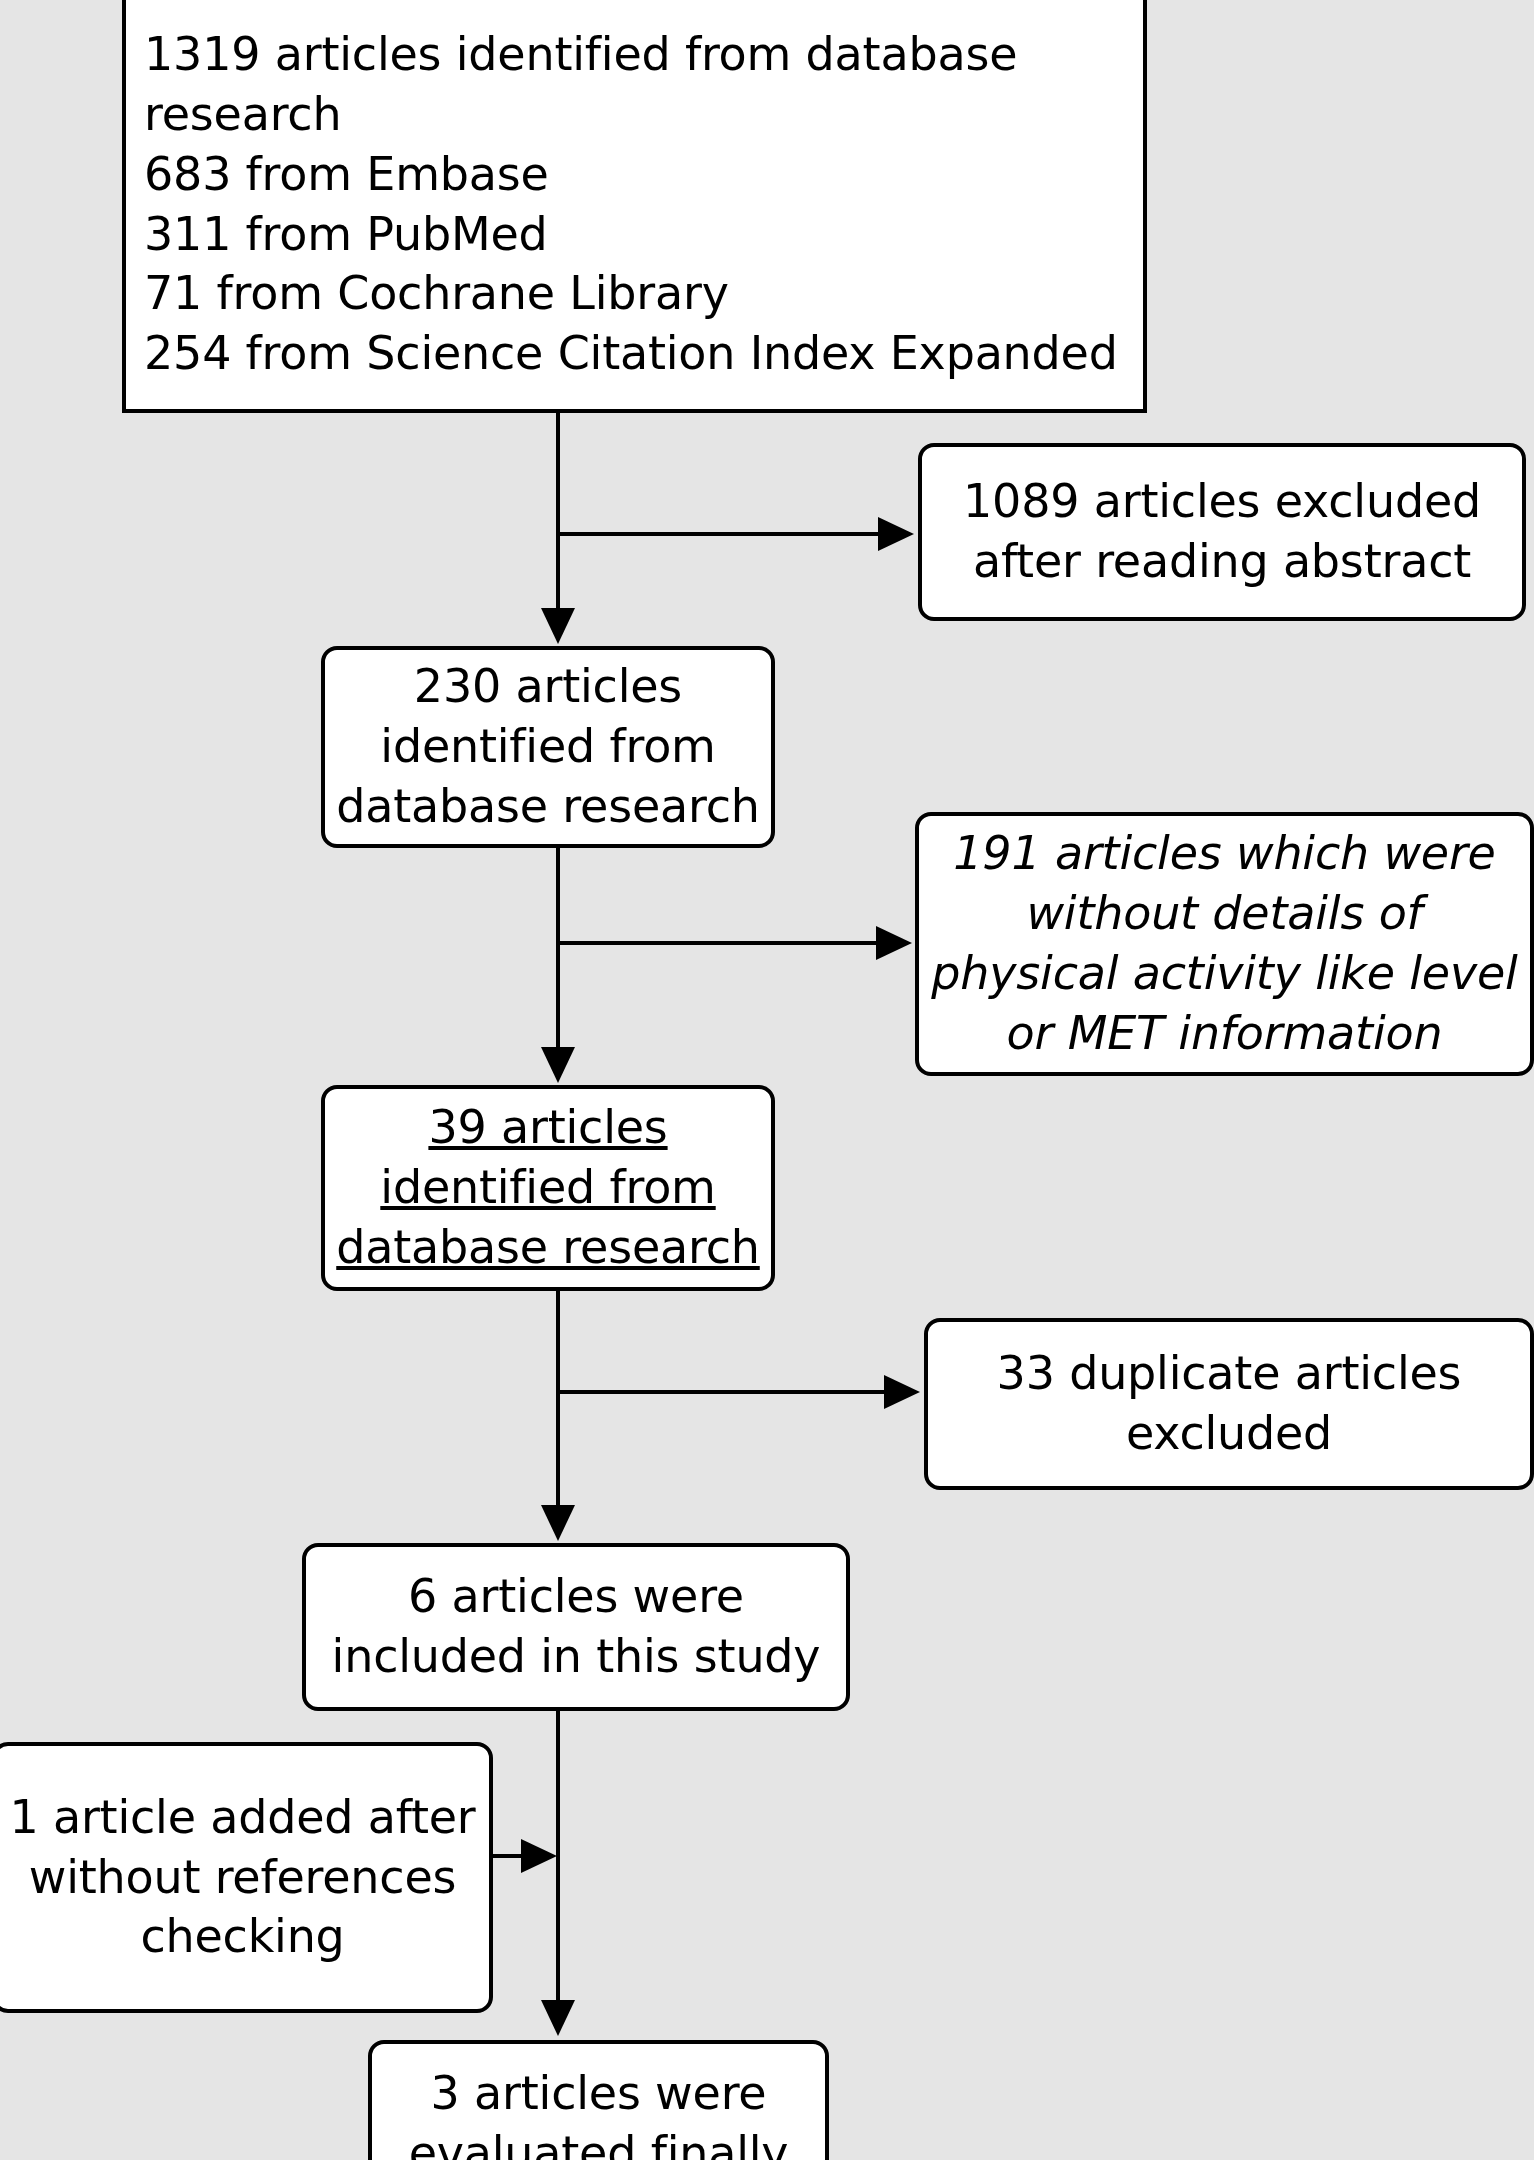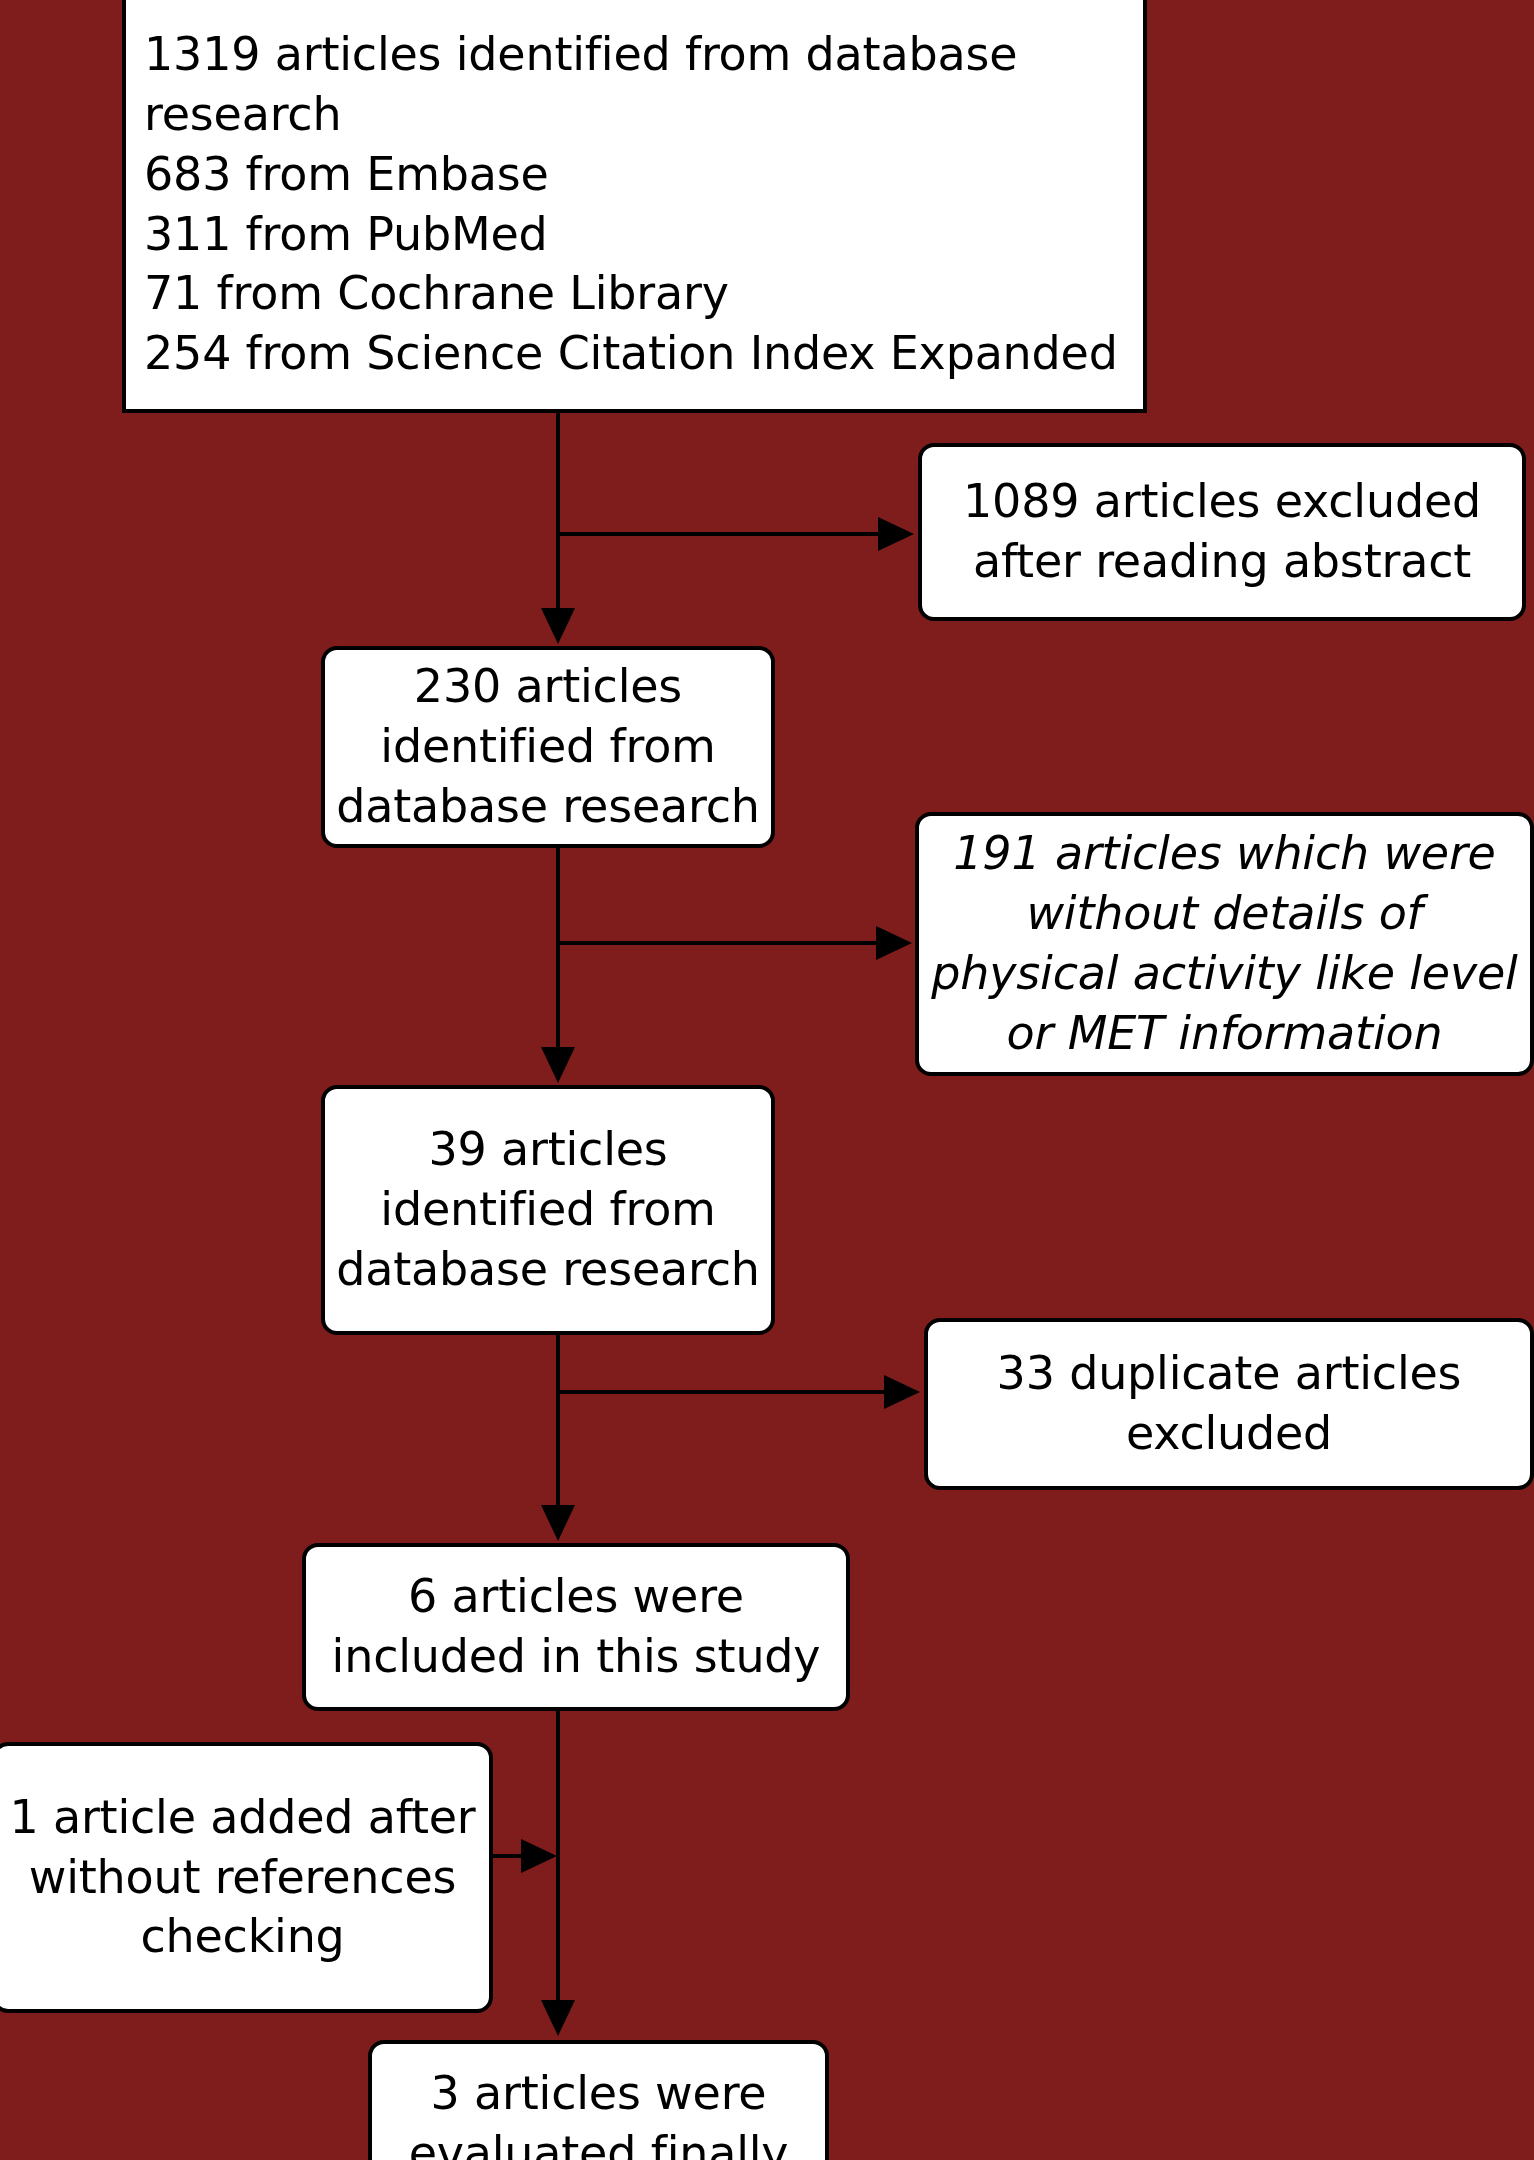--- a/index.html
+++ b/index.html
@@ -5,21 +5,21 @@
 <style>
   html, body {
     margin: 0;
     padding: 0;
     background: #ffffff;
   }
   #stage {
     position: relative;
     width: 1534px;
     height: 2160px;
-    background: #7f1d1d;
+    background: #e5e5e5;
     overflow: hidden;
     font-family: "DejaVu Sans", "Liberation Sans", sans-serif;
   }
   .node {
     position: absolute;
     box-sizing: border-box;
     border: 4px solid #000000;
     background: #ffffff;
     color: #000000;
     display: flex;
@@ -118,21 +118,21 @@
     <span class="line">database research</span>
   </div>
 
   <div class="node align-center" style="left:915px; top:812px; width:619px; height:264px;font-style:italic;">
     <span class="line">191 articles which were</span>
     <span class="line">without details of</span>
     <span class="line">physical activity like level</span>
     <span class="line">or MET information</span>
   </div>
 
-  <div class="node align-center" style="left:321px; top:1085px; width:454px; height:250px;">
+  <div class="node align-center" style="left:321px; top:1085px; width:454px; height:206px;text-decoration:underline;">
     <span class="line">39 articles</span>
     <span class="line">identified from</span>
     <span class="line">database research</span>
   </div>
 
   <div class="node align-center" style="left:924px; top:1318px; width:610px; height:172px;">
     <span class="line">33 duplicate articles</span>
     <span class="line">excluded</span>
   </div>
 

